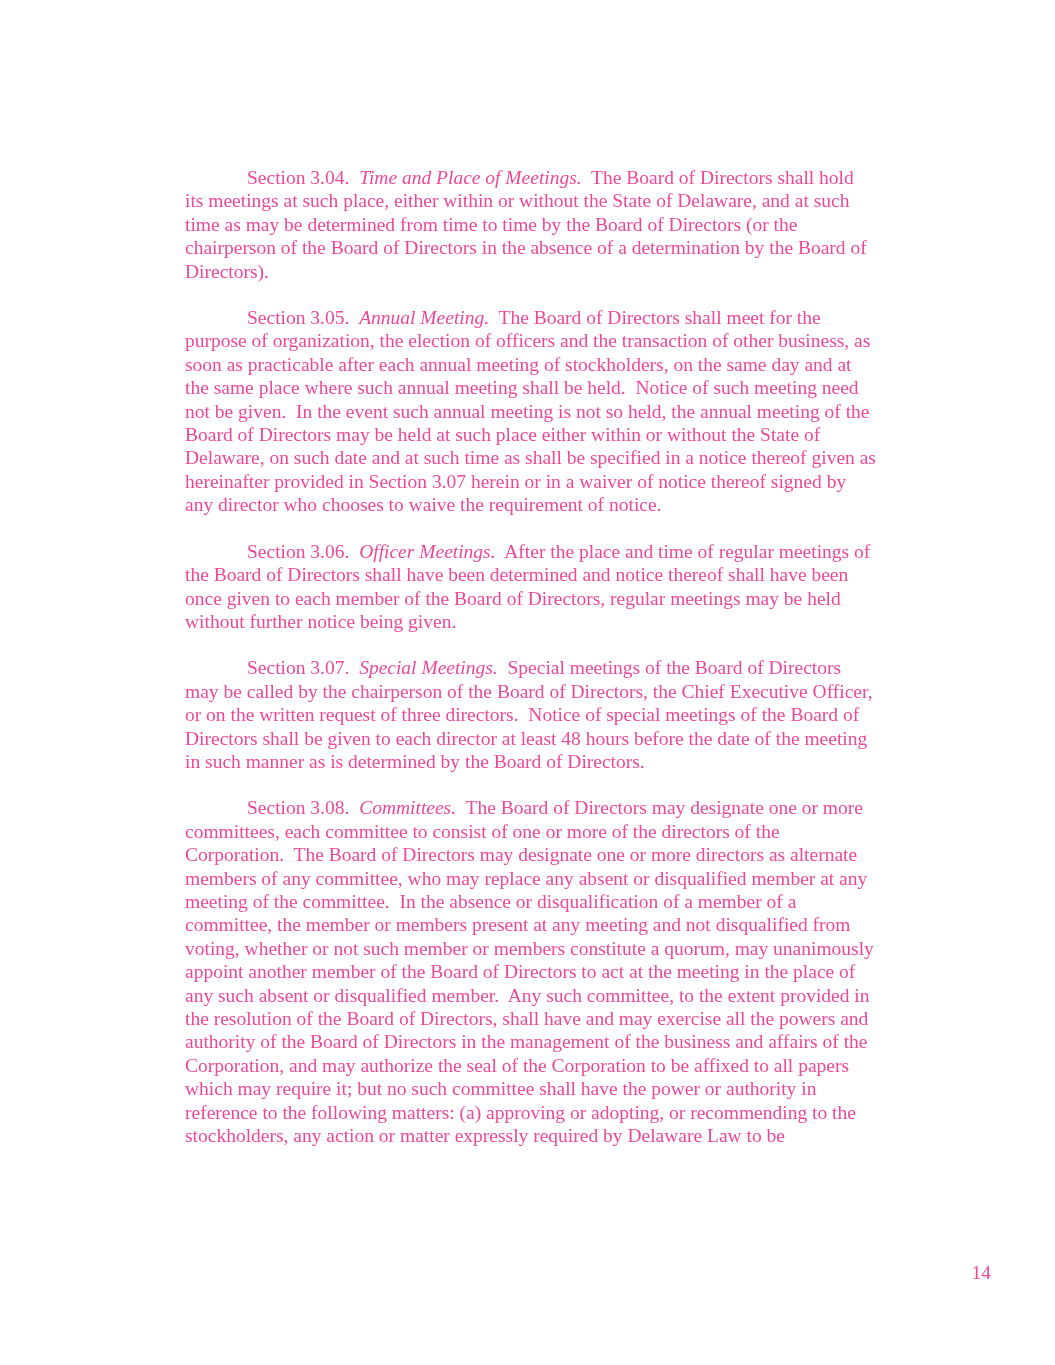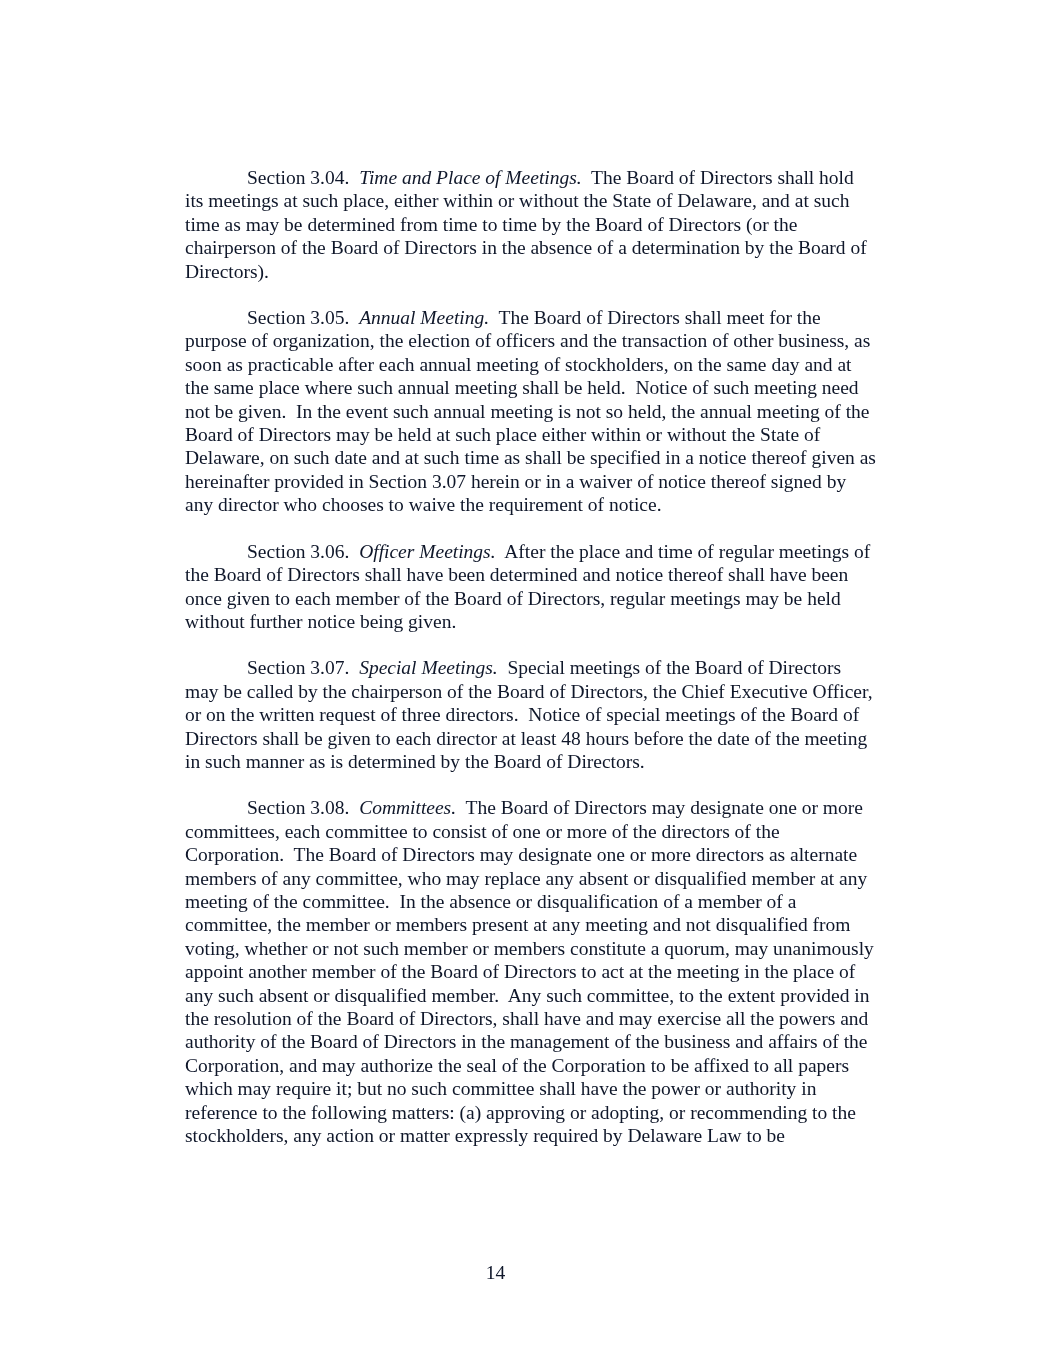--- a/index.html
+++ b/index.html
@@ -5,21 +5,21 @@
   html, body {
     margin: 0;
     padding: 0;
     background: #ffffff;
   }
   .page {
     position: relative;
     width: 1055px;
     height: 1365px;
     background: #ffffff;
-    color: #0f172a;
+    color: #ec4899;
     font-family: "Liberation Serif", "DejaVu Serif", serif;
     font-size: 19.5px;
     line-height: 23.4px;
     overflow: hidden;
     box-sizing: border-box;
     border-radius: 19px;
   }
   .content {
     position: absolute;
     top: 166px;
@@ -32,21 +32,21 @@
     text-align: left;
   }
   .section-title {
     font-style: italic;
   }
   .page-number {
     position: absolute;
     top: 1261px;
     left: 0;
     width: 991px;
-    text-align: center;
+    text-align: right;
   }
 </style>
 </head>
 <body>
 
 <div class="page">
   <div class="content">
 
     <p class="para"><span>Section 3.04.&nbsp; </span><span class="section-title">Time and Place of Meetings.</span><span>&nbsp; The Board of Directors shall hold its meetings at such place, either within or without the State of Delaware, and at such time as may be determined from time to time by the Board of Directors (or the chairperson of the Board of Directors in the absence of a determination by the Board of Directors).</span></p>
 

